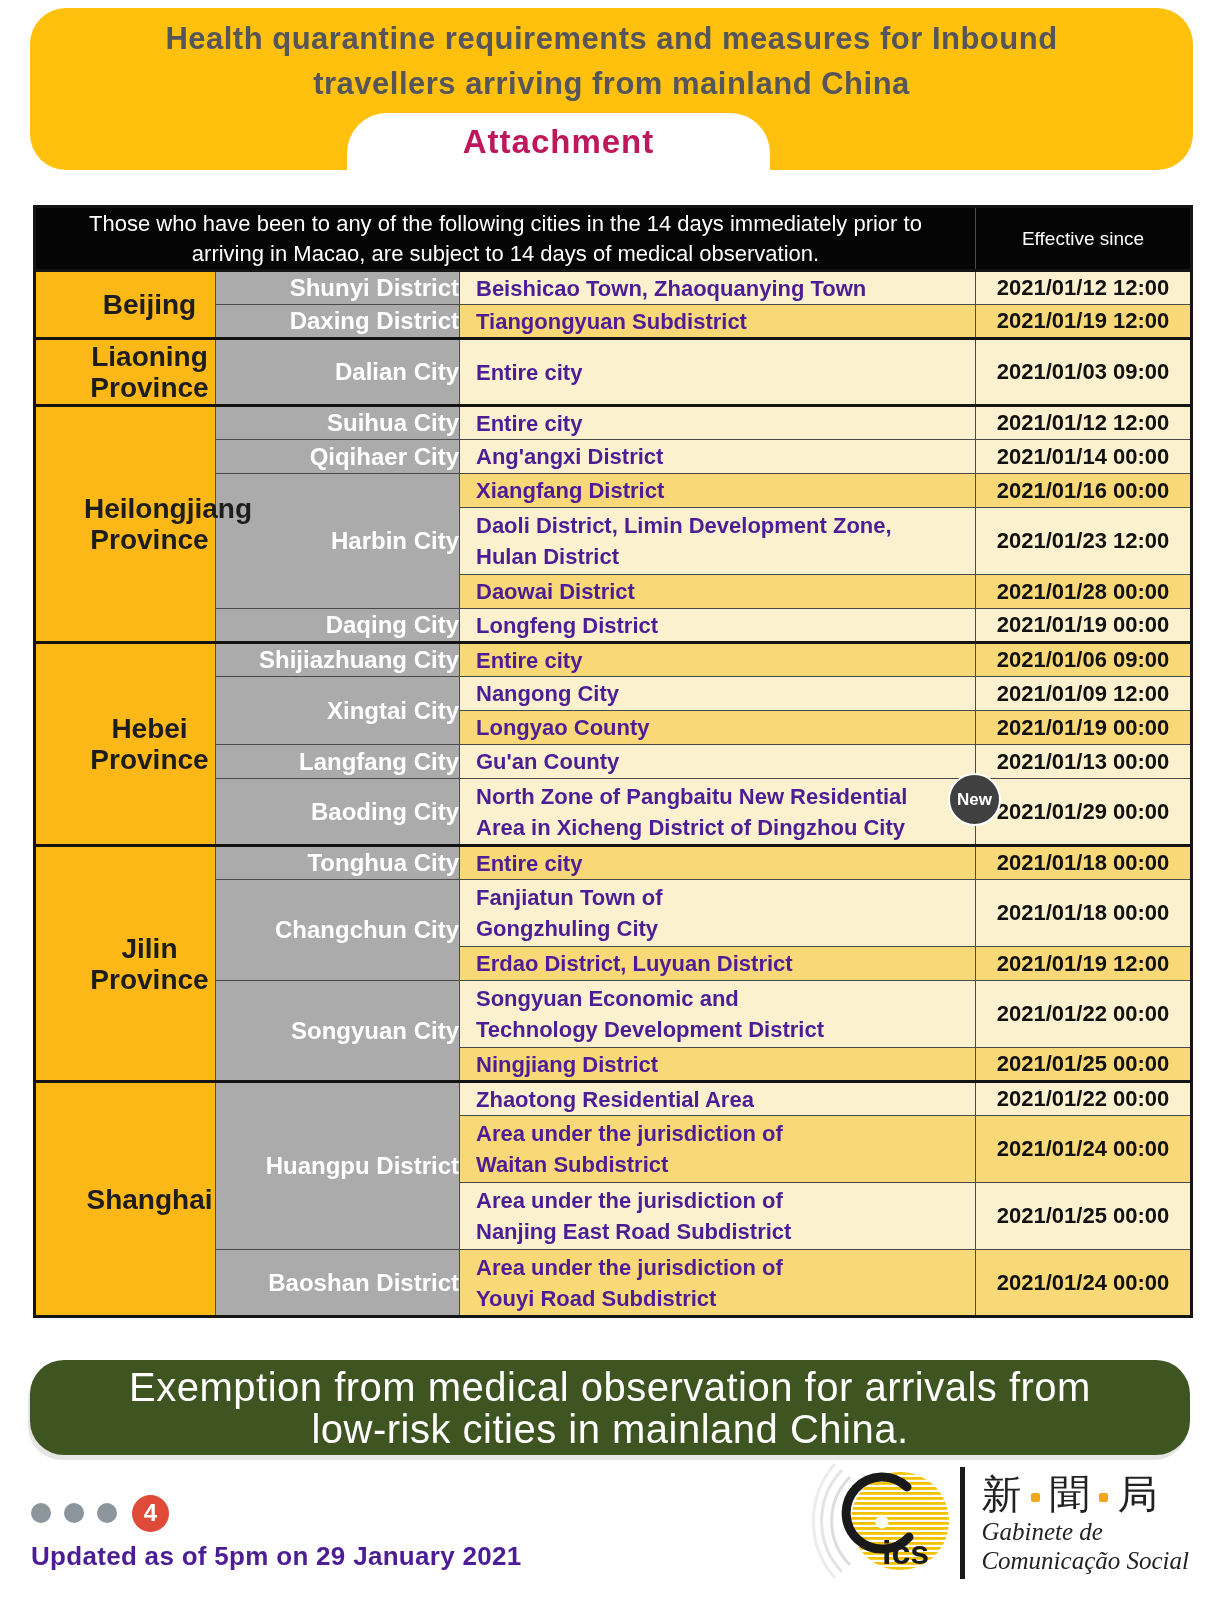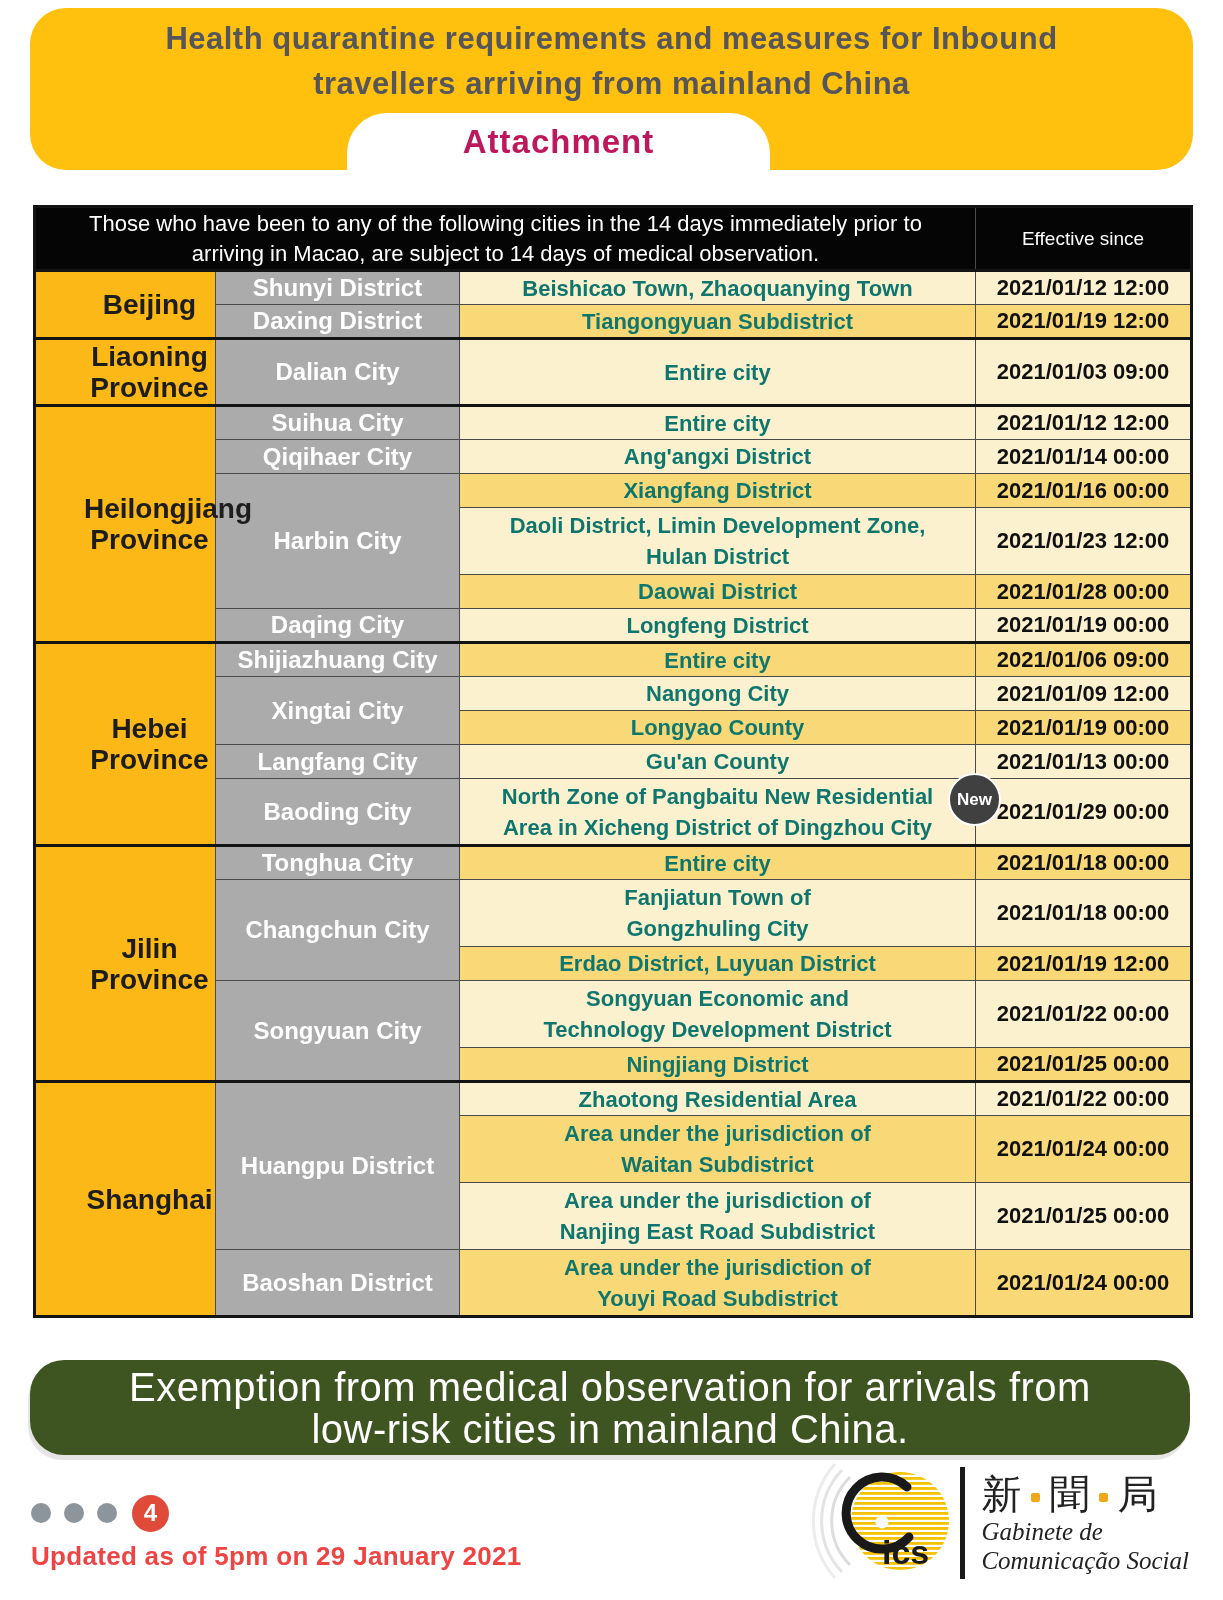--- a/index.html
+++ b/index.html
@@ -44,25 +44,25 @@
   th.note-cell { font-size:22px; line-height:30px; white-space:pre-line; padding:0 12px; }
   th.effective-cell { font-size:19px; border-left:4px solid #ffffff; }
   tbody tr { height:34px; }
   tbody tr.tall { height:67px; }
   td.province-cell {
     background:#FBB817; color:#1d1d1d; font-size:28px; font-weight:700;
     text-align:center; vertical-align:middle; white-space:pre-line; line-height:31px;padding-left:48px;
   }
   td.city-cell {
     background:#ABABAB; color:#ffffff; font-size:24px; font-weight:700;
-    text-align:center; vertical-align:middle;
+    text-align:right; vertical-align:middle;
   }
   td.area-cell {
-    font-size:22px; font-weight:700; color:#0f766e; text-align:center;
-    vertical-align:middle; white-space:pre-line; line-height:31px; padding:0 22px;
+    font-size:22px; font-weight:700; color:#4c1d95; 
+    vertical-align:middle; white-space:pre-line; line-height:31px; padding:0 16px;
   }
   td.date-cell {
     font-size:22px; font-weight:700; color:#111111; text-align:center;
     vertical-align:middle; white-space:nowrap; position:relative;
   }
   td.tone-light { background:#FCF1CF; }
   td.tone-dark  { background:#F9D877; }
   .new-badge {
     position:absolute; left:-28px; top:-6px; width:53px; height:53px;
     border-radius:50%; background:#404040; border:2px solid #ffffff;
@@ -91,21 +91,21 @@
     width:20px; height:20px; border-radius:50%; background:#8C959C;
     margin-right:13px;
   }
   .page-current {
     width:37px; height:37px; border-radius:50%; background:#E04A39;
     color:#ffffff; font-size:24px; font-weight:700;
     display:flex; align-items:center; justify-content:center; margin-left:2px;
   }
   .updated-text {
     position:absolute; left:31px; top:1541px;
-    font-size:26px; font-weight:700; color:#ef4444; letter-spacing:0.3px;
+    font-size:26px; font-weight:700; color:#4c1d95; letter-spacing:0.3px;
   }
 
   .logo {
     position:absolute; right:34px; top:1462px;
     display:flex; align-items:center;
   }
   .logo-divider { width:5px; height:112px; background:#1A1A1A; margin:0 16px 0 6px; }
   .logo-text { display:flex; flex-direction:column; justify-content:center; }
   .logo-cn {
     font-size:40px; color:#222222; letter-spacing:1px; line-height:46px;

